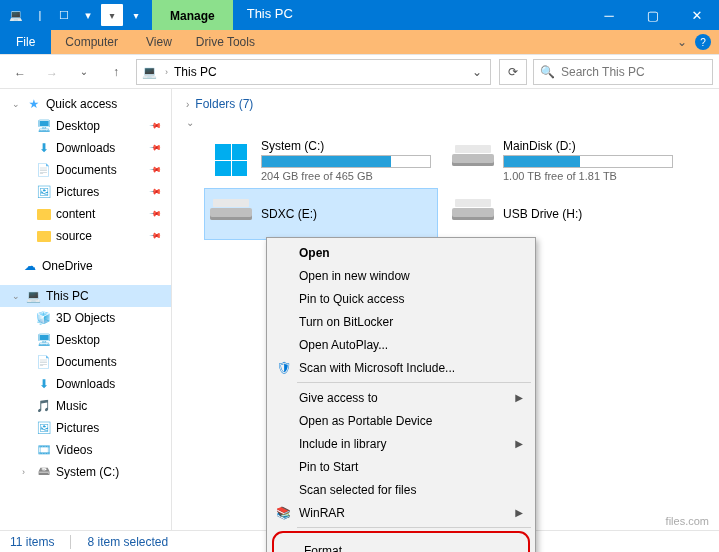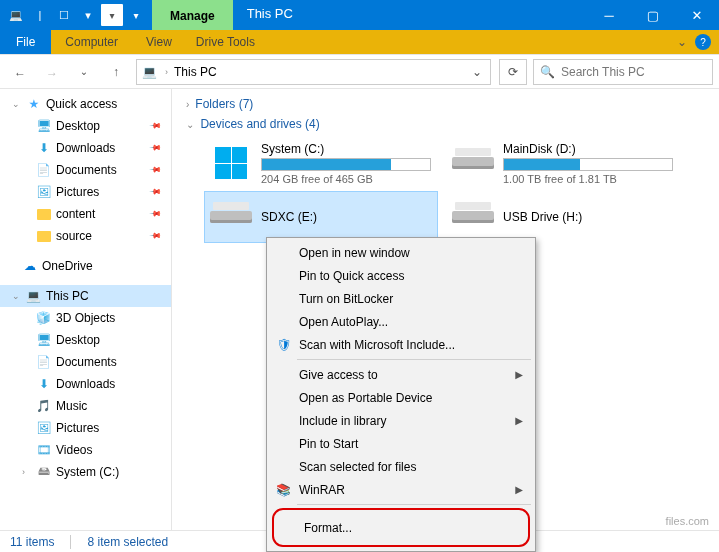--- a/index.html
+++ b/index.html
@@ -8,21 +8,21 @@
 
 .titlebar { height: 30px; background: #0078d7; display: flex; align-items: stretch; color: #fff; }
 .titlebar-left { display: flex; align-items: center; padding: 0 4px; }
 .qat-btn { width: 22px; height: 22px; display: flex; align-items: center; justify-content: center; margin: 0 1px; font-size: 11px; color: #fff; }
 .manage-tab { background: #8ce08c; color: #000; padding: 4px 18px 2px; display: flex; flex-direction: column; justify-content: center; text-align: center; font-size: 12px; line-height: 12px; font-weight: bold; }
 .title-label { flex: 1; padding: 6px 14px; font-size: 13px; }
 .titlebar-right { display: flex; }
 .sysbtn { width: 44px; display: flex; align-items: center; justify-content: center; font-size: 13px; color: #fff; }
 
 
-.ribbon { height: 25px; background: #eab308; display: flex; align-items: stretch; border-bottom: 1px solid #e5e5e5; }
+.ribbon { height: 25px; background: #fdba74; display: flex; align-items: stretch; border-bottom: 1px solid #e5e5e5; }
 .filetab { background: #0078d7; color: #fff; padding: 4px 16px; display: flex; align-items: center; font-size: 12px; }
 .tab { padding: 4px 14px; display: flex; align-items: center; color: #444; font-size: 12px; }
 .dtools { padding: 4px 10px; color: #444; font-size: 12px; display: flex; align-items: center; }
 .ribbon-fill { flex: 1; }
 .ribbon-right { display: flex; align-items: center; padding: 0 8px; gap: 8px; }
 .chev { color: #555; }
 .help { width: 16px; height: 16px; border-radius: 50%; background: #0078d7; color: #fff; display: flex; align-items: center; justify-content: center; font-size: 10px; }
 
 
 .navbar { height: 34px; display: flex; align-items: center; padding: 3px 6px; gap: 4px; border-bottom: 1px solid #e5e5e5; }
@@ -224,21 +224,20 @@
       </div>
   </div>
 
   <div class="main">
     <div class="group-head">
       <span class="chev2">›</span>
       <span>Folders (7)</span>
     </div>
     <div class="group-head">
       <span class="chev2">⌄</span>
-      <span>Devices and drives (4)</span>
     </div>
     <div class="drives">
 
       <div class="drive">
         <div class="drive-img">
             <div class="win-logo">
               <div></div>
               <div></div>
               <div></div>
               <div></div>
@@ -281,20 +280,23 @@
           </div>
         <div class="drive-info">
           <span class="drive-name">USB Drive (H:)</span>
         </div>
       </div>
     </div>
   </div>
 </div>
 
 <div class="ctx">
+  <div class="ctx-item bold">
+      <span>Open</span>
+    </div>
   <div class="ctx-item">
       <span>Open in new window</span>
     </div>
   <div class="ctx-item">
       <span>Pin to Quick access</span>
     </div>
   <div class="ctx-item">
       <span>Turn on BitLocker</span>
     </div>
   <div class="ctx-item">

